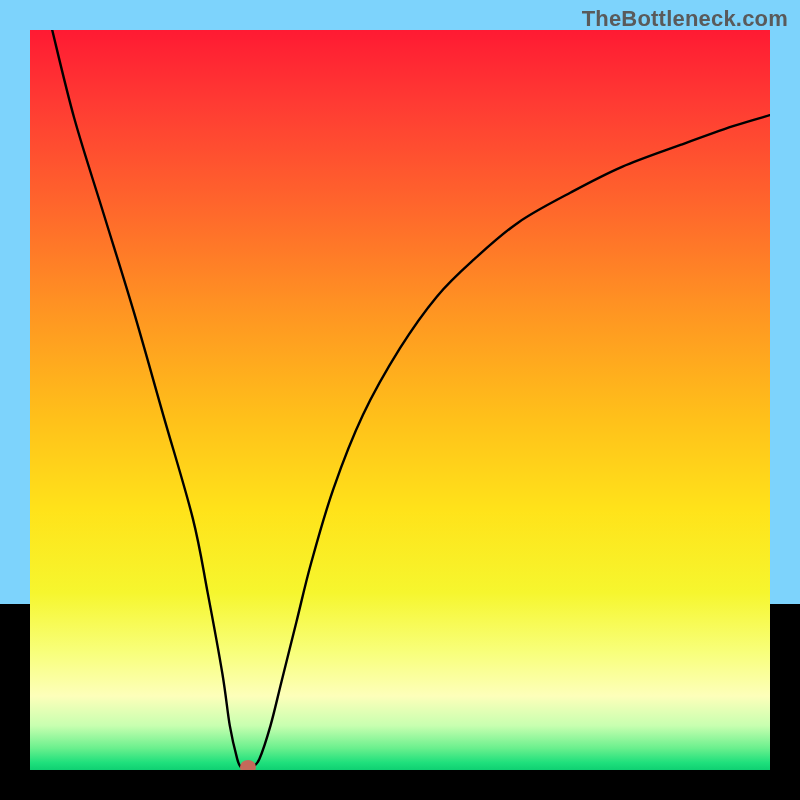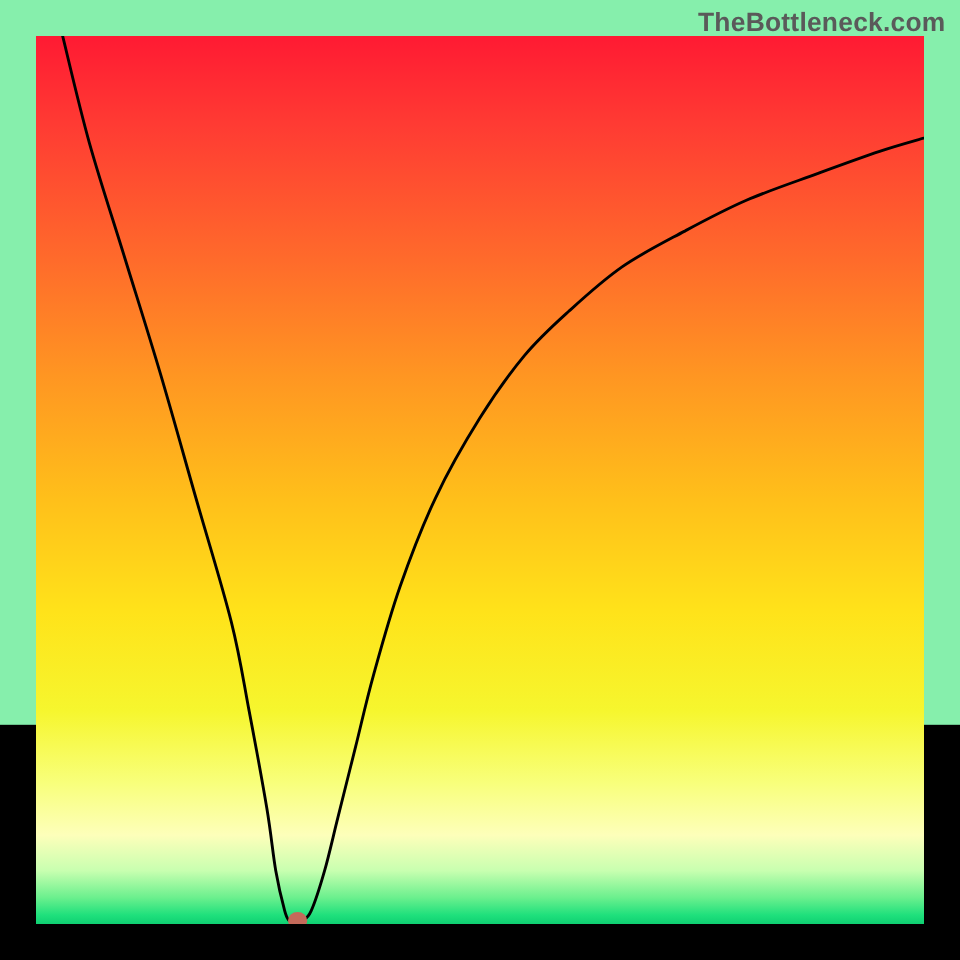--- a/index.html
+++ b/index.html
@@ -8,21 +8,21 @@
     width: 800px;
     height: 800px;
     background: #000;
     overflow: hidden;
     font-family: Arial, Helvetica, sans-serif;
   }
   .frame {
     position: relative;
     width: 800px;
     height: 604px;
-    background: #86efac;
+    background: #7dd3fc;
   }
   .watermark {
     position: absolute;
     top: 6px;
     right: 12px;
     color: #5a5a5a;
     font-size: 22px;
     font-weight: 600;
     letter-spacing: 0.2px;
     z-index: 5;

